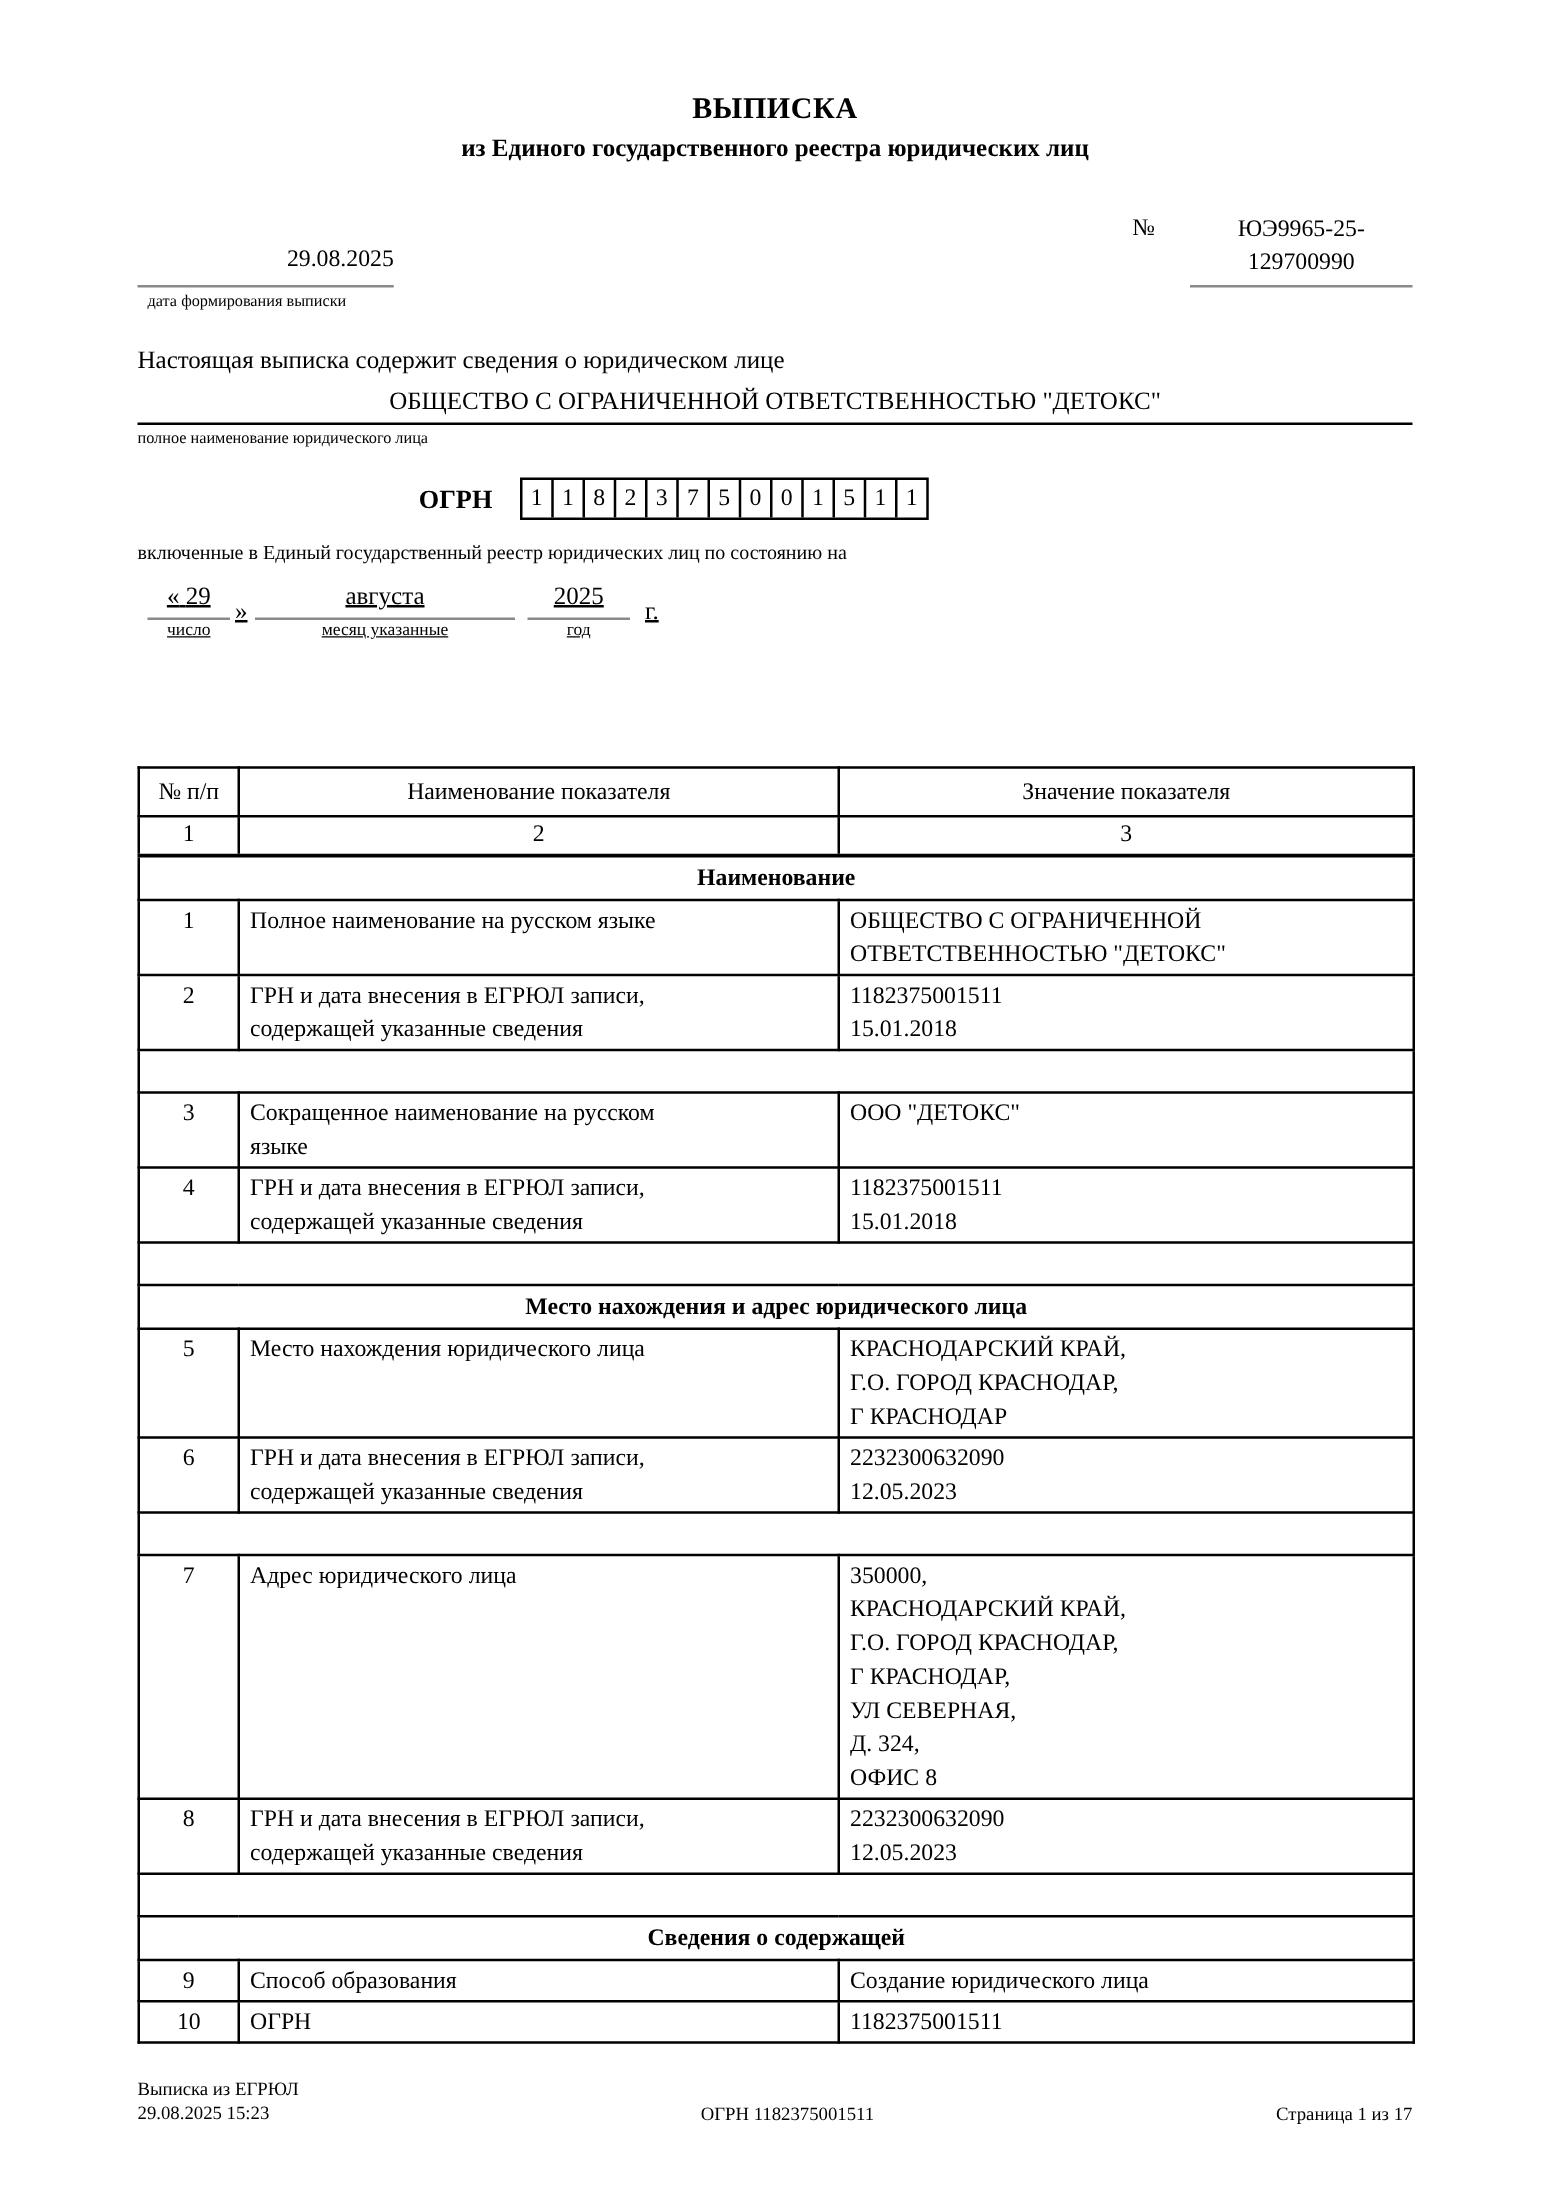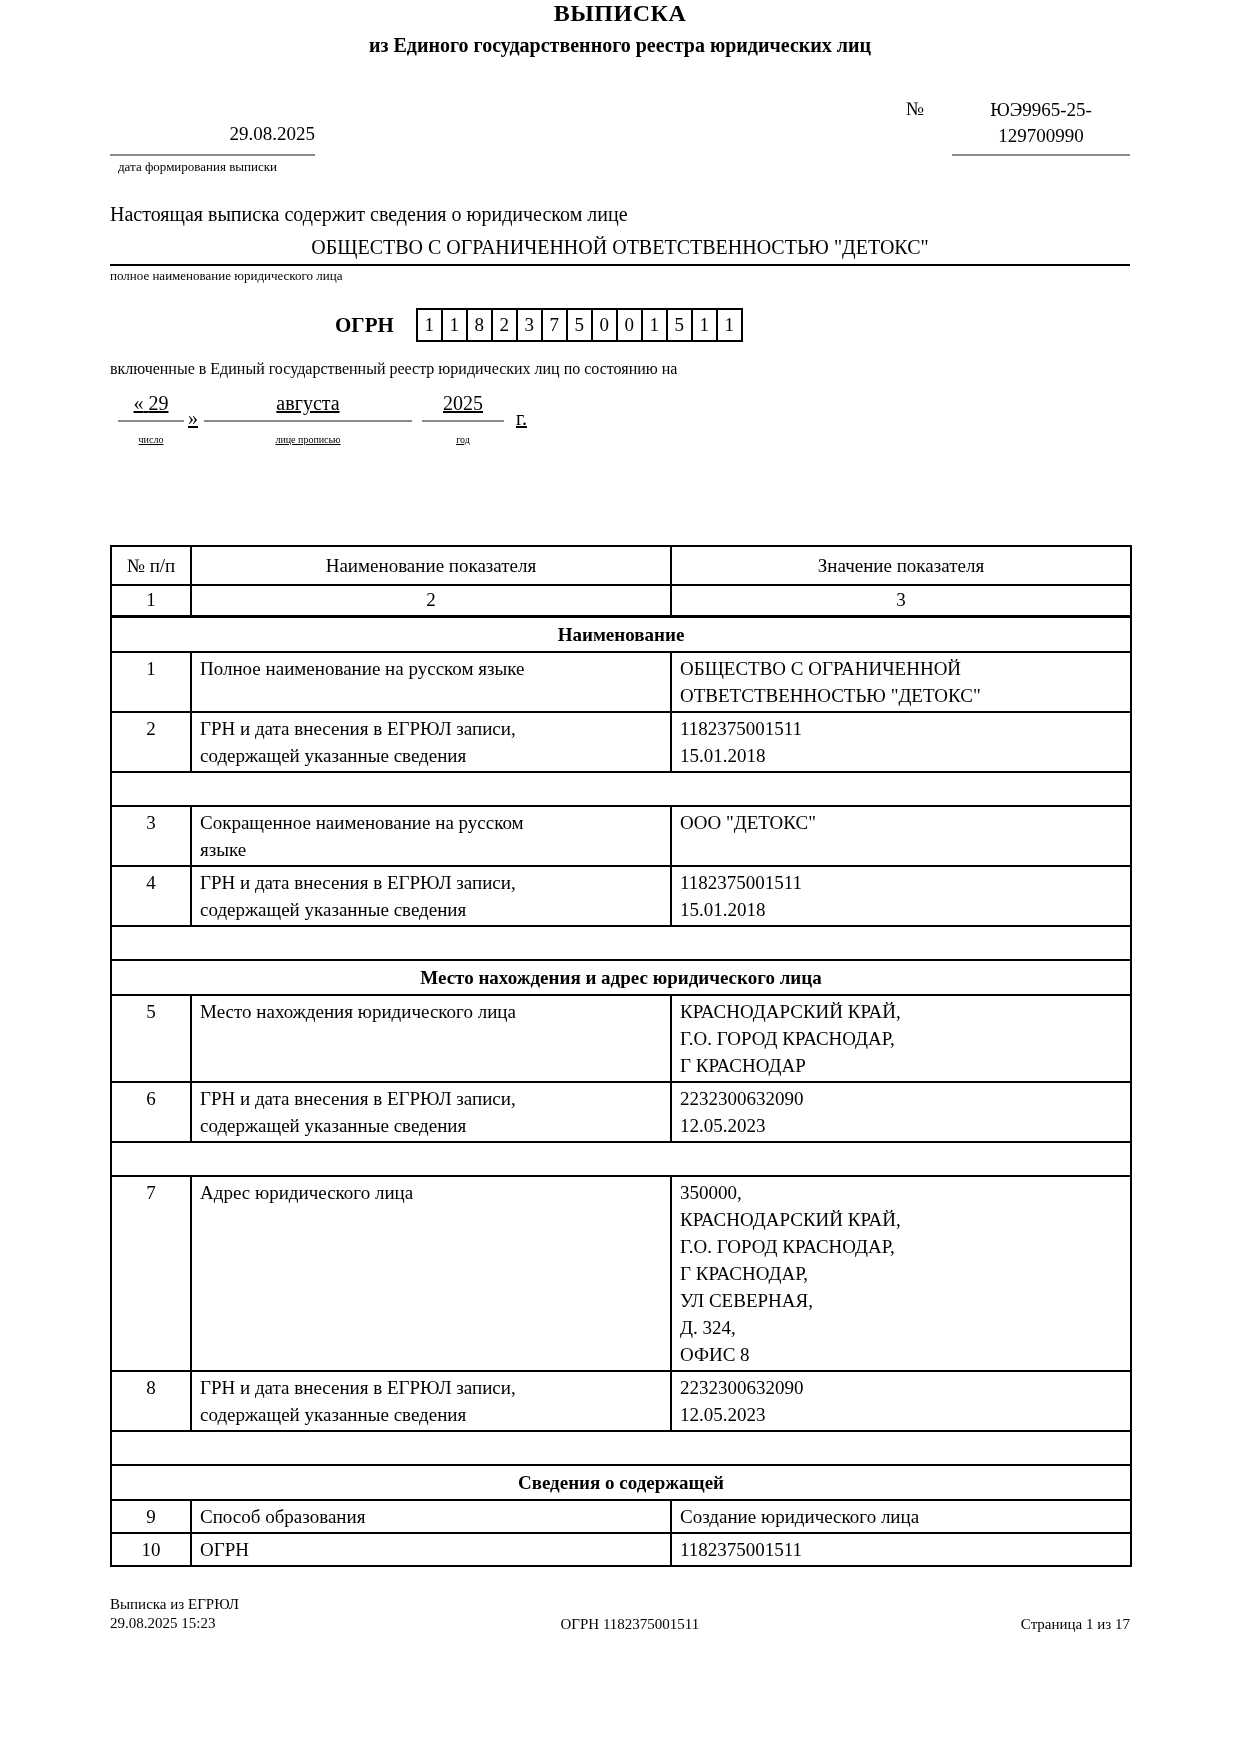--- a/index.html
+++ b/index.html
@@ -4,21 +4,21 @@
 <style>
   html, body { margin:0; padding:0; }
   body {
     width:1240px; height:1755px;
     background:#ffffff; color:#000;
     font-family:"Liberation Serif", serif;
     overflow:hidden;
   }
   .content { width:1020px; margin-left:110px; }
 
-  .doc-title { text-align:center; font-weight:bold; font-size:24px; letter-spacing:0.5px; }
+  .doc-title { text-align:center; font-weight:bold; font-size:24px; padding-top:74px; letter-spacing:0.5px; }
   .doc-subtitle { text-align:center; font-weight:bold; font-size:20px; margin-top:7px; }
 
   .meta-row { display:flex; justify-content:space-between; align-items:flex-end; margin-top:40px; }
   .date-block { width:205px; }
   .date-value { text-align:right; font-size:19px; padding-bottom:9px; border-bottom:2px solid #8a8a8a; }
   .date-caption { font-size:13px; margin-top:3px; padding-left:8px; width:205px; }
   .number-block { display:flex; align-items:flex-start; }
   .number-sign { font-size:19px; padding-top:1px; margin-right:28px; }
   .number-value { width:178px; text-align:center; font-size:19px; line-height:26px; border-bottom:2px solid #8a8a8a; padding-bottom:5px; }
 
@@ -33,21 +33,21 @@
   .ogrn-boxes { display:flex; border:2px solid #000; }
   .ogrn-cell { width:23px; height:30px; border-left:2px solid #000;
                display:flex; align-items:center; justify-content:center; font-size:19px; }
   .ogrn-cell:first-child { border-left:none; }
 
   .included { font-size:16px; margin-top:18px;font-family:Liberation Serif, serif; }
 
   .dateline { display:flex; align-items:center; margin-top:14px; font-size:20px; margin-left:8px;text-decoration:underline; }
   .seg { text-align:center; }
   .seg-top { border-bottom:2px solid #8a8a8a; padding-bottom:5px; }
-  .seg-caption { font-size:10px; margin-top:12px; }
+  .seg-caption { font-size:14px; margin-top:1px; }
   .seg-day { width:66px; }
   .seg-month { width:208px; margin-left:4px; }
   .seg-year { width:82px; margin-left:10px; }
   .closequote { margin:0 2px 0 4px; }
   .year-suffix { margin-left:12px; }
 
   table.info-table { border-collapse:collapse; table-layout:fixed; width:1020px; margin-top:100px;padding-left:24px; }
   .info-table col.c1 { width:80px; }
   .info-table col.c2 { width:480px; }
   .info-table col.c3 { width:460px; }
@@ -115,21 +115,21 @@
   <div class="included">включенные в Единый государственный реестр юридических лиц по состоянию на</div>
 
   <div class="dateline">
     <div class="seg seg-day">
       <div class="seg-top"><span>«</span> <span>29</span></div>
       <div class="seg-caption">число</div>
     </div>
     <div class="closequote">»</div>
     <div class="seg seg-month">
       <div class="seg-top">августа</div>
-      <div class="seg-caption">лице прописью</div>
+      <div class="seg-caption">месяц указанные</div>
     </div>
     <div class="seg seg-year">
       <div class="seg-top">2025</div>
       <div class="seg-caption">год</div>
     </div>
     <div class="year-suffix">г.</div>
   </div>
 
   <table class="info-table">
     <colgroup>

